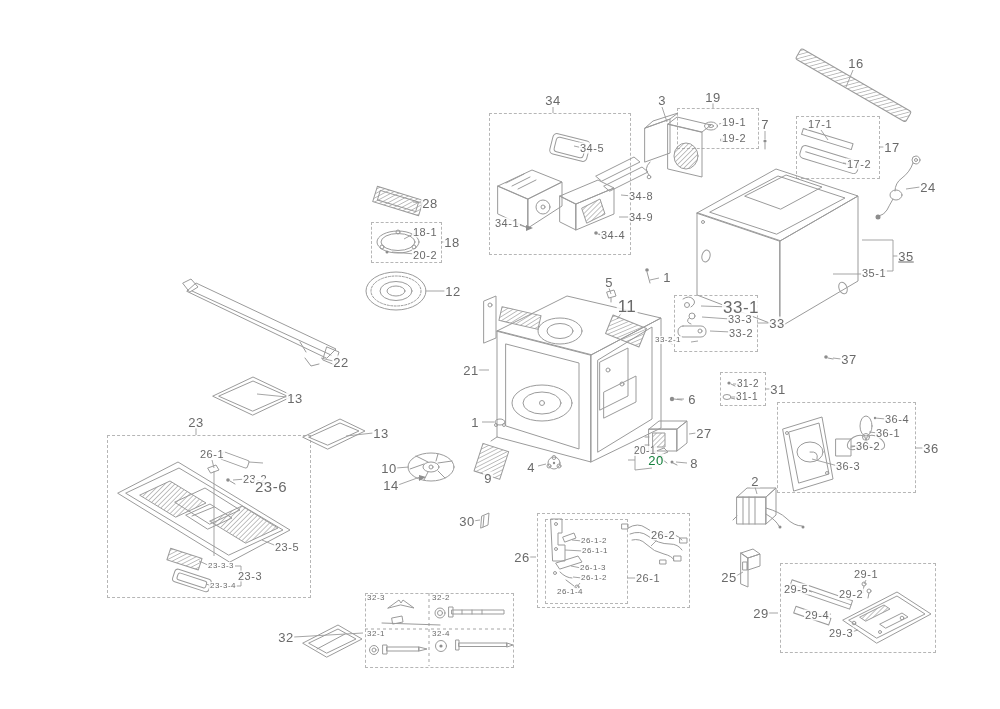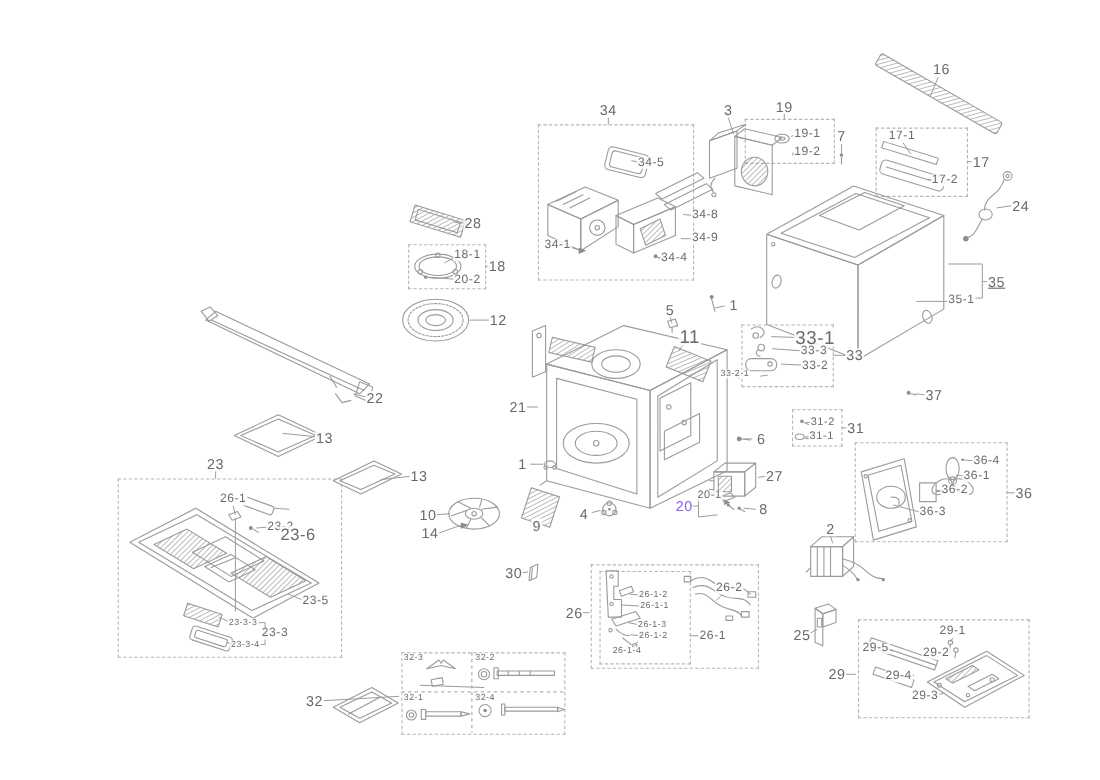--- a/index.html
+++ b/index.html
@@ -527,21 +527,21 @@
       <div class="callout" style="left: 856px; top: 63px; font-size: 13px; color: rgb(106, 106, 106);">16</div>
       <div class="callout" style="left: 892px; top: 147px; font-size: 13px; color: rgb(106, 106, 106);">17</div>
       <div class="callout" style="left: 820px; top: 124px; font-size: 11px; color: rgb(106, 106, 106);">17-1</div>
       <div class="callout" style="left: 859px; top: 164px; font-size: 11px; color: rgb(106, 106, 106);">17-2</div>
       <div class="callout" style="left: 452px; top: 242px; font-size: 13px; color: rgb(106, 106, 106);">18</div>
       <div class="callout" style="left: 425px; top: 232px; font-size: 11px; color: rgb(106, 106, 106);">18-1</div>
       <div class="callout" style="left: 425px; top: 255px; font-size: 11px; color: rgb(106, 106, 106);">20-2</div>
       <div class="callout" style="left: 713px; top: 97px; font-size: 13px; color: rgb(106, 106, 106);">19</div>
       <div class="callout" style="left: 734px; top: 122px; font-size: 11px; color: rgb(106, 106, 106);">19-1</div>
       <div class="callout" style="left: 734px; top: 138px; font-size: 11px; color: rgb(106, 106, 106);">19-2</div>
-      <div class="callout" style="left: 622px; top: 460px; font-size: 13px; color: #8b5cf6;">20</div>
+      <div class="callout" style="left: 656px; top: 460px; font-size: 13px; color: #15803d;">20</div>
       <div class="callout" style="left: 645px; top: 451px; font-size: 10px; color: rgb(106, 106, 106);">20-1</div>
       <div class="callout" style="left: 471px; top: 370px; font-size: 13px; color: rgb(106, 106, 106);">21</div>
       <div class="callout" style="left: 341px; top: 362px; font-size: 13px; color: rgb(106, 106, 106);">22</div>
       <div class="callout" style="left: 196px; top: 422px; font-size: 13px; color: rgb(106, 106, 106);">23</div>
       <div class="callout" style="left: 212px; top: 454px; font-size: 11px; color: rgb(106, 106, 106);">26-1</div>
       <div class="callout" style="left: 255px; top: 479px; font-size: 11px; color: rgb(106, 106, 106);">23-2</div>
       <div class="callout" style="left: 250px; top: 576px; font-size: 11px; color: rgb(106, 106, 106);">23-3</div>
       <div class="callout" style="left: 221px; top: 566px; font-size: 8px; color: rgb(106, 106, 106);">23-3-3</div>
       <div class="callout" style="left: 223px; top: 586px; font-size: 8px; color: rgb(106, 106, 106);">23-3-4</div>
       <div class="callout" style="left: 287px; top: 547px; font-size: 11px; color: rgb(106, 106, 106);">23-5</div>

